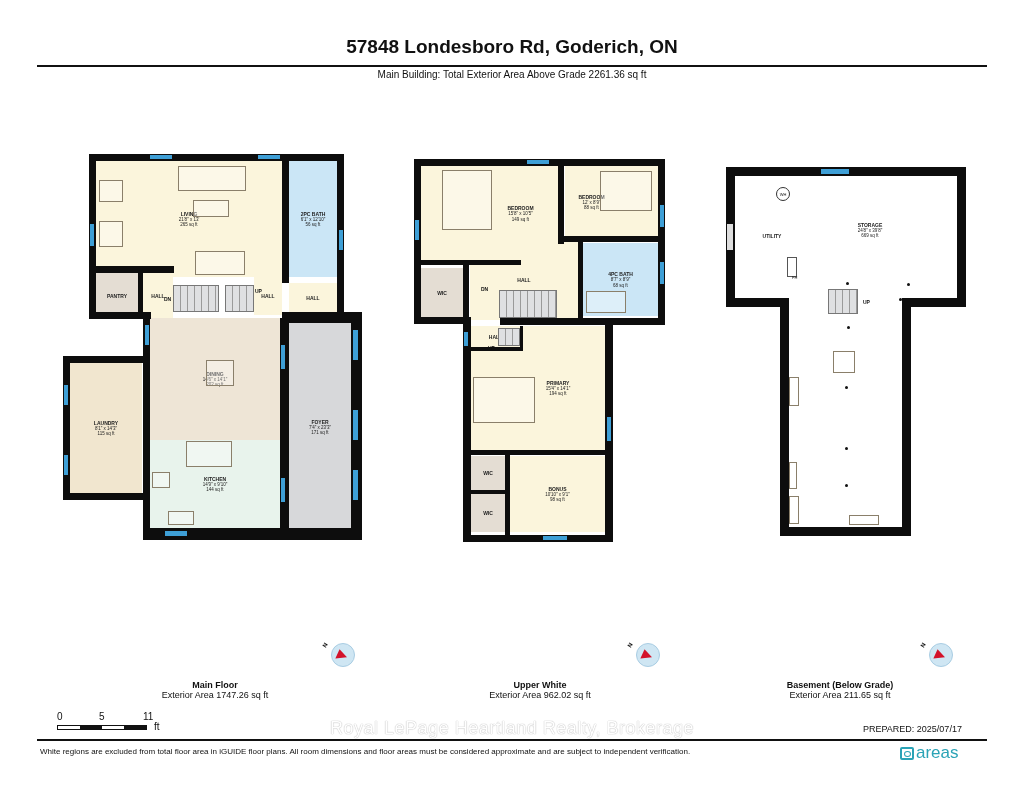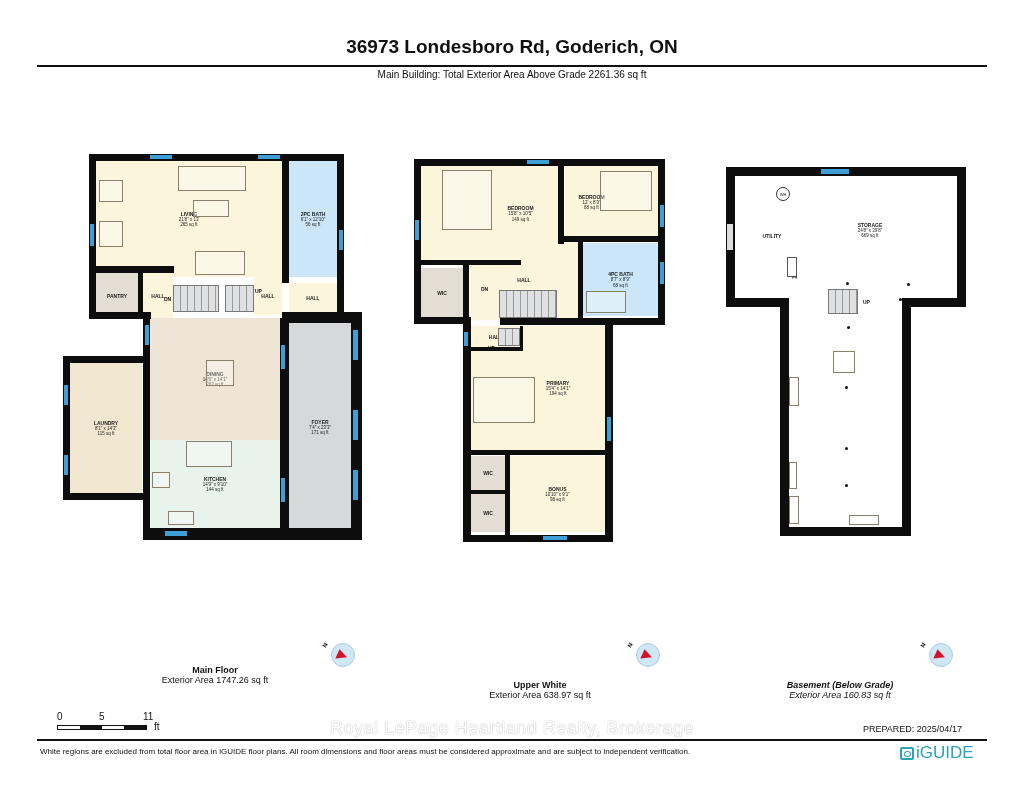--- a/index.html
+++ b/index.html
@@ -46,21 +46,21 @@
   .watermark { position: absolute; left: 0; top: 718px; width: 1024px; text-align: center; font-size: 18px; color: #ffffff; letter-spacing: 0.5px; text-shadow: 0 0 1px #bbb, 0 0 1px #bbb; }
   .prepared { position: absolute; left: 863px; top: 724px; font-size: 9px; }
   .disclaimer { position: absolute; left: 40px; top: 747px; font-size: 8px; }
   .logo { position: absolute; left: 900px; top: 743px; font-size: 17px; color: #2aa3b6; font-weight: normal; display: flex; align-items: center; gap: 2px; }
   .logo .box { width: 14px; height: 13px; border: 2px solid #2aa3b6; border-radius: 2px; position: relative; }
   .logo .box::after { content: ""; position: absolute; left: 2px; top: 2px; width: 5px; height: 4px; border: 1.5px solid #2aa3b6; border-radius: 50%; }
 </style>
 </head>
 <body>
 
-<div class="title">36973 Londesboro Rd, Goderich, ON</div>
+<div class="title">57848 Londesboro Rd, Goderich, ON</div>
 <div class="rule" style="top:65px;"></div>
 <div class="subtitle">Main Building: Total Exterior Area Above Grade 2261.36 sq ft</div>
 
 <div class="plan" style="left:0;top:0;">
 
   <div class="room cream" style="left:96px;top:161px;width:186px;height:116px;">
     <span class="lbl">LIVING</span>
     <span class="dim">21'8" x 13'</span>
     <span class="dim">265 sq ft</span>
   </div>
@@ -275,48 +275,48 @@
 </div>
 <div class="compass" style="left:636px;top:643px;">
   <span class="n">N</span>
     <span class="needle"></span>
 </div>
 <div class="compass" style="left:929px;top:643px;">
   <span class="n">N</span>
     <span class="needle"></span>
 </div>
 
-<div class="floor-label" style="left:130px;top:665px;width:170px;">
+<div class="floor-label" style="left:130px;top:680px;width:170px;">
   <div class="name">Main Floor</div>
   <div>Exterior Area 1747.26 sq ft</div>
 </div>
 <div class="floor-label" style="left:455px;top:680px;width:170px;">
   <div class="name">Upper White</div>
-  <div>Exterior Area 638.97 sq ft</div>
-</div>
-<div class="floor-label" style="left:755px;top:680px;width:170px;font-style:italic;">
+  <div>Exterior Area 962.02 sq ft</div>
+</div>
+<div class="floor-label" style="left:755px;top:680px;width:170px;">
   <div class="name">Basement (Below Grade)</div>
-  <div>Exterior Area 160.83 sq ft</div>
+  <div>Exterior Area 211.65 sq ft</div>
 </div>
 
 <div class="scale">
   <div class="nums">
     <span style="left:0;">0</span>
     <span style="left:42px;">5</span>
     <span style="left:86px;">11</span>
   </div>
   <div class="bar" style="left:0;width:90px;">
     <div class="seg"></div>
       <div class="seg k"></div>
       <div class="seg"></div>
       <div class="seg k"></div>
   </div>
   <span class="unit">ft</span>
 </div>
 
 <div class="watermark">Royal LePage Heartland Realty, Brokerage</div>
-<div class="prepared">PREPARED: 2025/04/17</div>
+<div class="prepared">PREPARED: 2025/07/17</div>
 <div class="rule" style="top:739px;"></div>
 <div class="disclaimer">White regions are excluded from total floor area in iGUIDE floor plans. All room dimensions and floor areas must be considered approximate and are subject to independent verification.</div>
 <div class="logo">
   <span class="box"></span>
-  <span>iGUIDE</span>
+  <span>areas</span>
 </div>
 
 </body></html>

